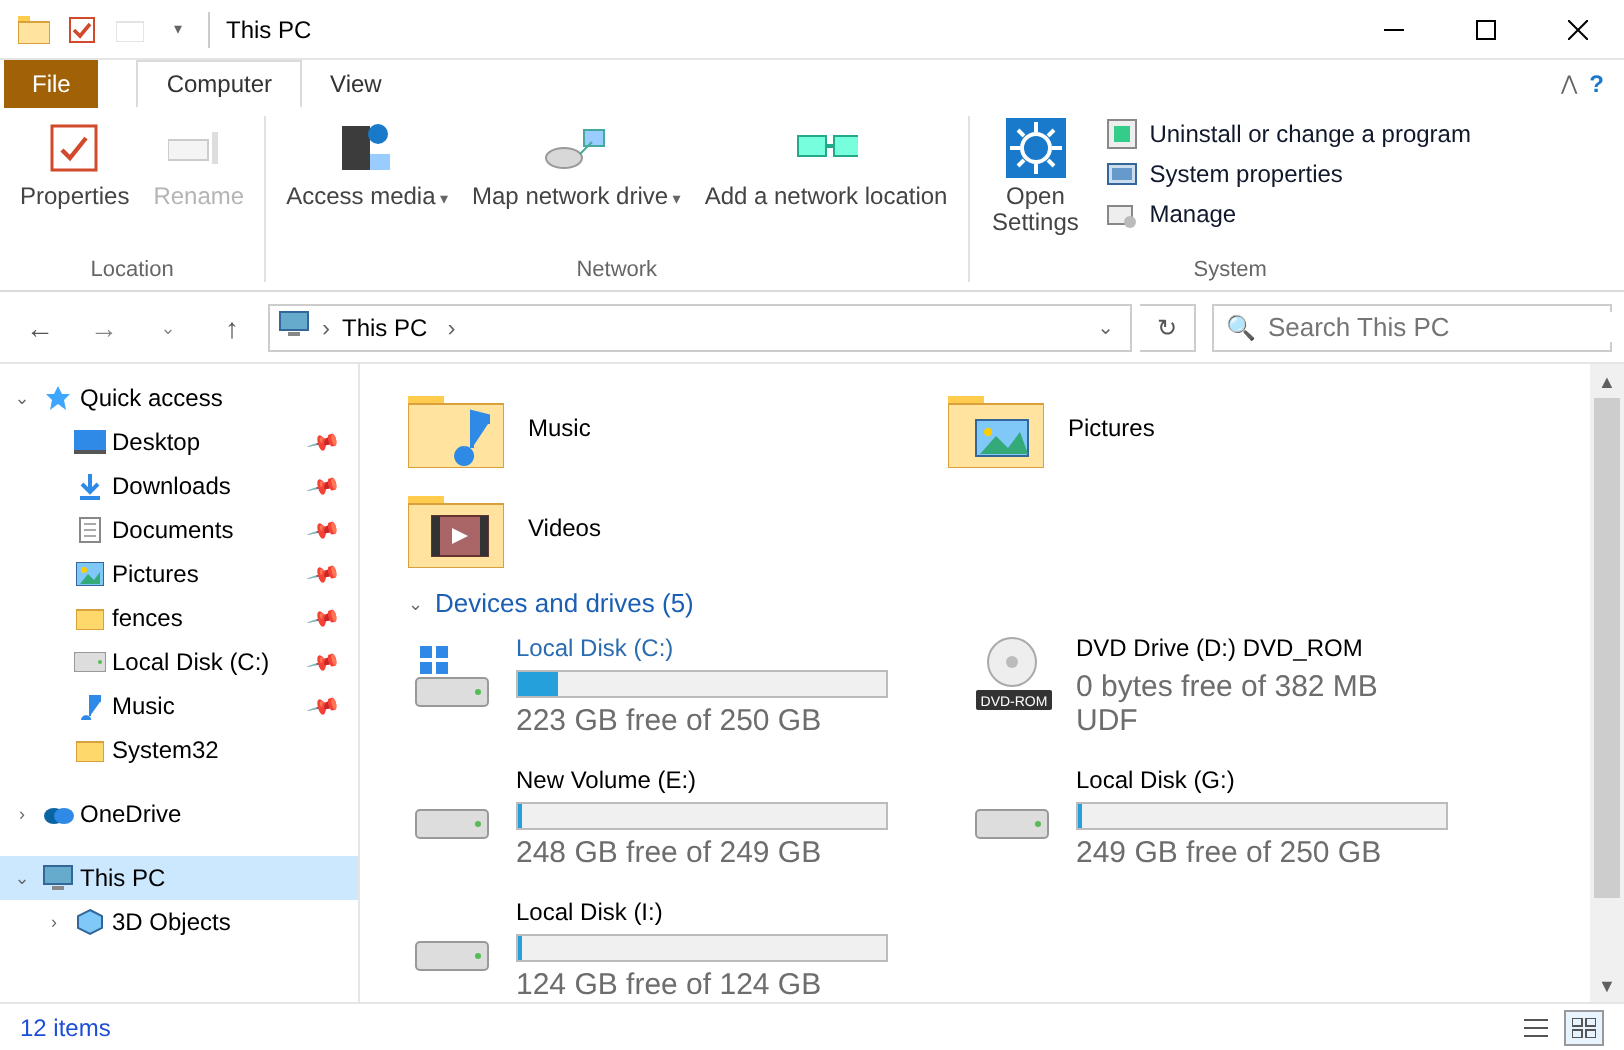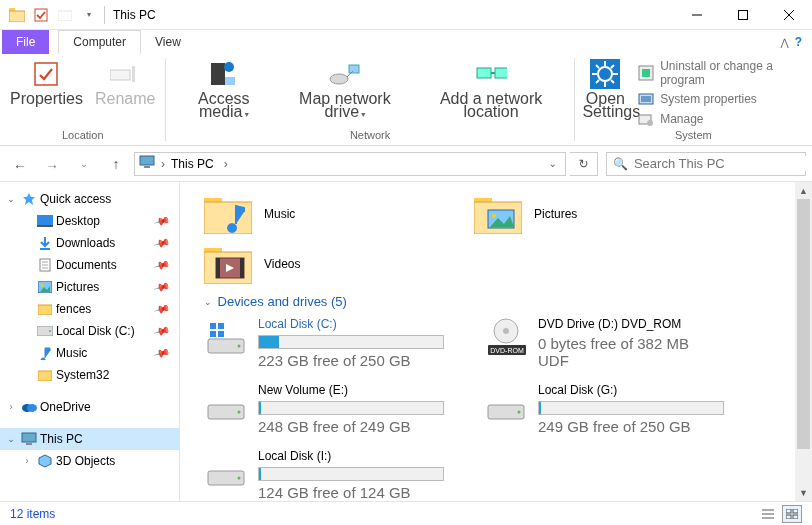--- a/index.html
+++ b/index.html
@@ -9,35 +9,35 @@
 .titlebar { height: 30px; display: flex; align-items: center; border-bottom: 1px solid #e5e5e5; }
 .qat { display: flex; align-items: center; gap: 2px; padding-left: 6px; }
 .qat-icon { width: 22px; height: 22px; display: flex; align-items: center; justify-content: center; }
 .titlebar-sep { width: 1px; height: 18px; background: #ccc; margin: 0 2px; }
 .titlebar-title { margin-left: 6px; font-size: 12px; }
 .win-controls { margin-left: auto; display: flex; }
 .win-btn { width: 46px; height: 30px; display: flex; align-items: center; justify-content: center; font-size: 12px; }
 
 
 .ribbon-tabs { height: 24px; display: flex; align-items: stretch; padding-left: 2px; }
-.file-tab { background: #8b5cf6; color: #fff; padding: 0 14px; display: flex; align-items: center; font-size: 12px; margin-right: 9px; }
+.file-tab { background: #a16207; color: #fff; padding: 0 14px; display: flex; align-items: center; font-size: 12px; margin-right: 19px; }
 .tab { padding: 0 14px; display: flex; align-items: center; font-size: 12px; color: #333; }
 .tab.active { border: 1px solid #dadada; border-bottom: 1px solid #fff; background: #fff; }
 .ribbon-caret { margin-left: auto; padding-right: 10px; display: flex; align-items: center; gap: 6px; color: #666; }
 
 
 .ribbon { height: 92px; border-bottom: 1px solid #dadada; background: #fff; display: flex; }
 .group { display: flex; flex-direction: column; align-items: center; padding: 2px 6px 2px 6px; position: relative; }
 .group-sep { width: 1px; background: #e1e1e1; margin: 4px 0; }
 .group-row { display: flex; align-items: flex-start; gap: 4px; flex: 1; }
-.big-btn { display: flex; flex-direction: column; align-items: center; justify-content: flex-start; width: auto; min-width: 46px; padding: 2px 4px 0 4px; text-align: center; font-size: 16px; line-height: 13px; color: #444; }
+.big-btn { display: flex; flex-direction: column; align-items: center; justify-content: flex-start; width: auto; min-width: 46px; padding: 2px 4px 0 4px; text-align: center; font-size: 12px; line-height: 13px; color: #444; }
 .big-btn .bicon { width: 32px; height: 32px; display: flex; align-items: center; justify-content: center; margin-bottom: 2px; }
 .big-btn.disabled { color: #b5b5b5; }
 .small-list { display: flex; flex-direction: column; gap: 2px; padding-top: 2px; }
-.small-btn { display: flex; align-items: center; gap: 6px; font-size: 12px; padding: 1px 4px; color: #737373; }
+.small-btn { display: flex; align-items: center; gap: 6px; font-size: 12px; padding: 1px 4px; color: #0f172a; }
 .small-btn .sicon { width: 16px; height: 16px; display: flex; align-items: center; justify-content: center; }
 .group-label { font-size: 11px; color: #666; text-align: center; padding-bottom: 2px; }
 .dd-arrow::after { content: " ▾"; font-size: 8px; color: #666; }
 
 
 .navbar { height: 36px; display: flex; align-items: center; gap: 4px; padding: 0 6px; border-bottom: 1px solid #e5e5e5; }
 .nav-arrow { width: 28px; height: 28px; display: flex; align-items: center; justify-content: center; color: #888; font-size: 14px; }
 .nav-arrow.enabled { color: #555; }
 .addr { flex: 1; height: 24px; border: 1px solid #ccc; display: flex; align-items: center; padding: 0 4px; gap: 4px; }
 .addr-dd { margin-left: auto; display: flex; align-items: center; gap: 6px; color: #666; font-size: 10px; padding-right: 4px; }

